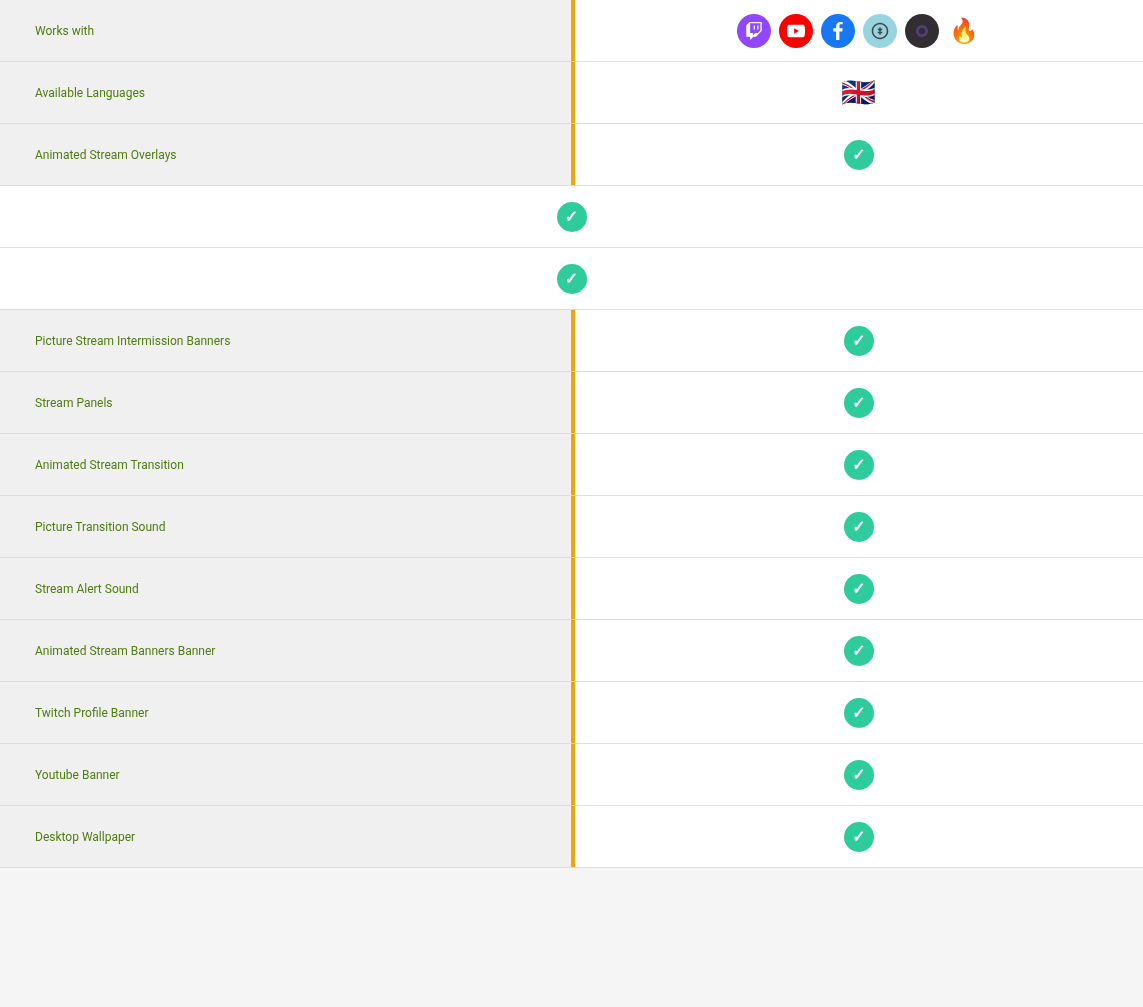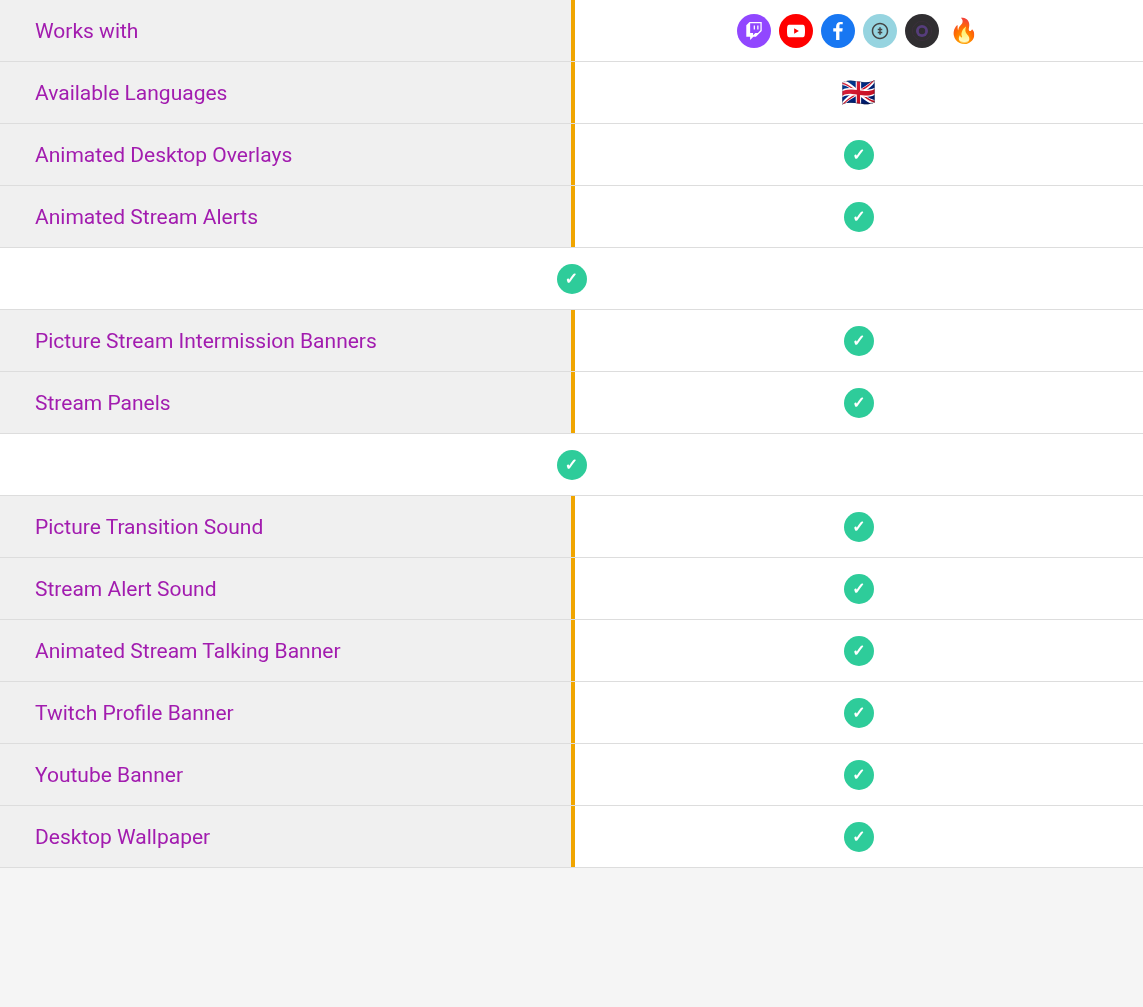--- a/index.html
+++ b/index.html
@@ -11,22 +11,22 @@
     body {
       font-family: -apple-system, BlinkMacSystemFont, 'Segoe UI', Roboto, sans-serif;
       background: #f5f5f5;
       width: 1143px;
       min-height: 1007px;
     }
 
     .left-cell {
       width: 575px;
       padding: 18px 35px;
-      font-size: 21px;
-      color: #a21caf;
+      font-size: 12px;
+      color: #4d7c0f;
       background: #f0f0f0;
       border-right: 4px solid #f0a500;
       display: flex;
       align-items: center;
       min-height: 61px;
     }
 
     .right-cell {
       flex: 1;
       display: flex;
@@ -168,27 +168,26 @@
         </div>
       </div>
     </div>
     <div class="table-row">
       <div class="left-cell">Available Languages</div>
       <div class="right-cell">
         <span class="flag-icon">🇬🇧</span>
       </div>
     </div>
     <div class="table-row">
-      <div class="left-cell">Animated Desktop Overlays</div>
-      <div class="right-cell">
-        <div class="check-icon"></div>
-      </div>
-    </div>
-    <div class="table-row">
-      <div class="left-cell">Animated Stream Alerts</div>
+      <div class="left-cell">Animated Stream Overlays</div>
+      <div class="right-cell">
+        <div class="check-icon"></div>
+      </div>
+    </div>
+    <div class="table-row">
       <div class="right-cell">
         <div class="check-icon"></div>
       </div>
     </div>
     <div class="table-row">
       <div class="right-cell">
         <div class="check-icon"></div>
       </div>
     </div>
     <div class="table-row">
@@ -197,38 +196,39 @@
         <div class="check-icon"></div>
       </div>
     </div>
     <div class="table-row">
       <div class="left-cell">Stream Panels</div>
       <div class="right-cell">
         <div class="check-icon"></div>
       </div>
     </div>
     <div class="table-row">
+      <div class="left-cell">Animated Stream Transition</div>
       <div class="right-cell">
         <div class="check-icon"></div>
       </div>
     </div>
     <div class="table-row">
       <div class="left-cell">Picture Transition Sound</div>
       <div class="right-cell">
         <div class="check-icon"></div>
       </div>
     </div>
     <div class="table-row">
       <div class="left-cell">Stream Alert Sound</div>
       <div class="right-cell">
         <div class="check-icon"></div>
       </div>
     </div>
     <div class="table-row">
-      <div class="left-cell">Animated Stream Talking Banner</div>
+      <div class="left-cell">Animated Stream Banners Banner</div>
       <div class="right-cell">
         <div class="check-icon"></div>
       </div>
     </div>
     <div class="table-row">
       <div class="left-cell">Twitch Profile Banner</div>
       <div class="right-cell">
         <div class="check-icon"></div>
       </div>
     </div>

